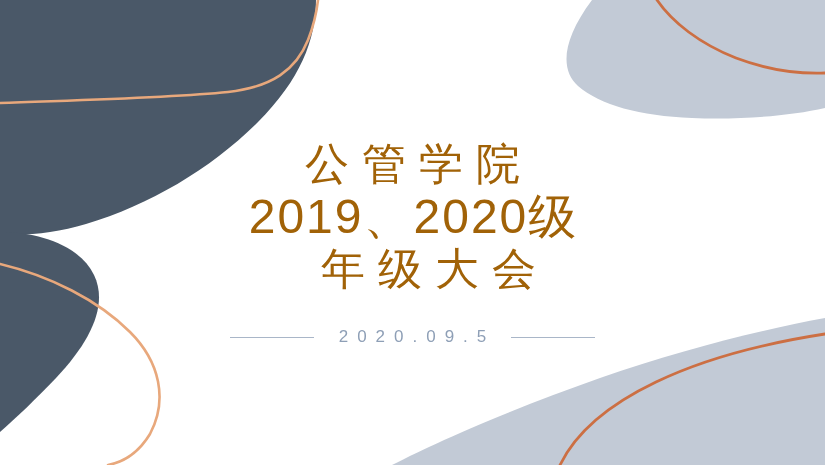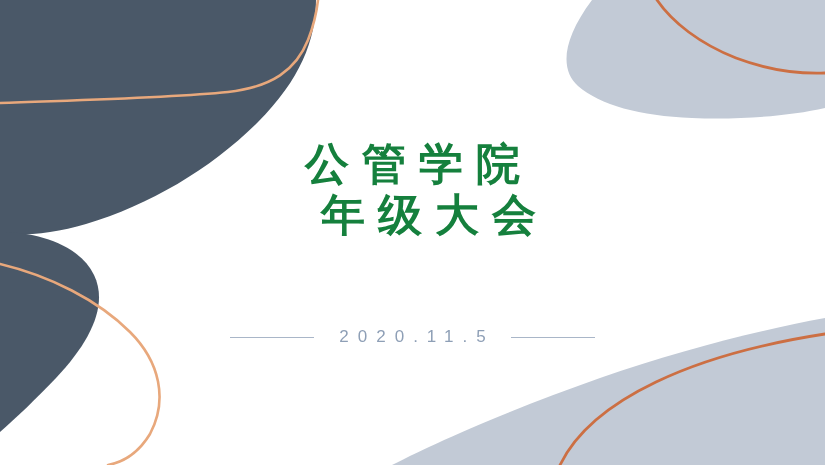--- a/index.html
+++ b/index.html
@@ -35,22 +35,22 @@
   }
   .title-block {
     position: absolute;
     left: 0;
     top: 142px;
     width: 825px;
     text-align: center;
   }
   .title-line {
     display: block;
-    color: #15803d;
-    font-weight: bold;
+    color: #a16207;
+    font-weight: normal;
     line-height: 1.0;
     white-space: nowrap;
   }
   .t-line1 {
     font-size: 44px;
     letter-spacing: 13px;
     text-indent: 13px;
     margin-bottom: 7px;
   }
   .t-line2 {
@@ -116,23 +116,24 @@
     <path d="M 0,264 C 50,276 98,300 130,332 C 160,362 168,400 150,434
              C 139,452 124,462 108,465" fill="none" stroke="#E8A87C" stroke-width="2.6" stroke-linecap="round"></path>
 
     <path d="M 560,465 C 576,432 610,404 656,382 C 706,358 760,344 825,334" fill="none" stroke="#CC6F43" stroke-width="2.8" stroke-linecap="round"></path>
   </svg>
 
   <div id="content">
 
     <div class="title-block">
       <span class="title-line t-line1">公管学院</span>
+      <span class="title-line t-line2">2019、2020级</span>
       <span class="title-line t-line3">年级大会</span>
     </div>
 
     <div class="date-row">
       <span class="rule"></span>
-      <span class="date-text">2020.11.5</span>
+      <span class="date-text">2020.09.5</span>
       <span class="rule"></span>
     </div>
 
   </div>
 </div>
 
 </body></html>

